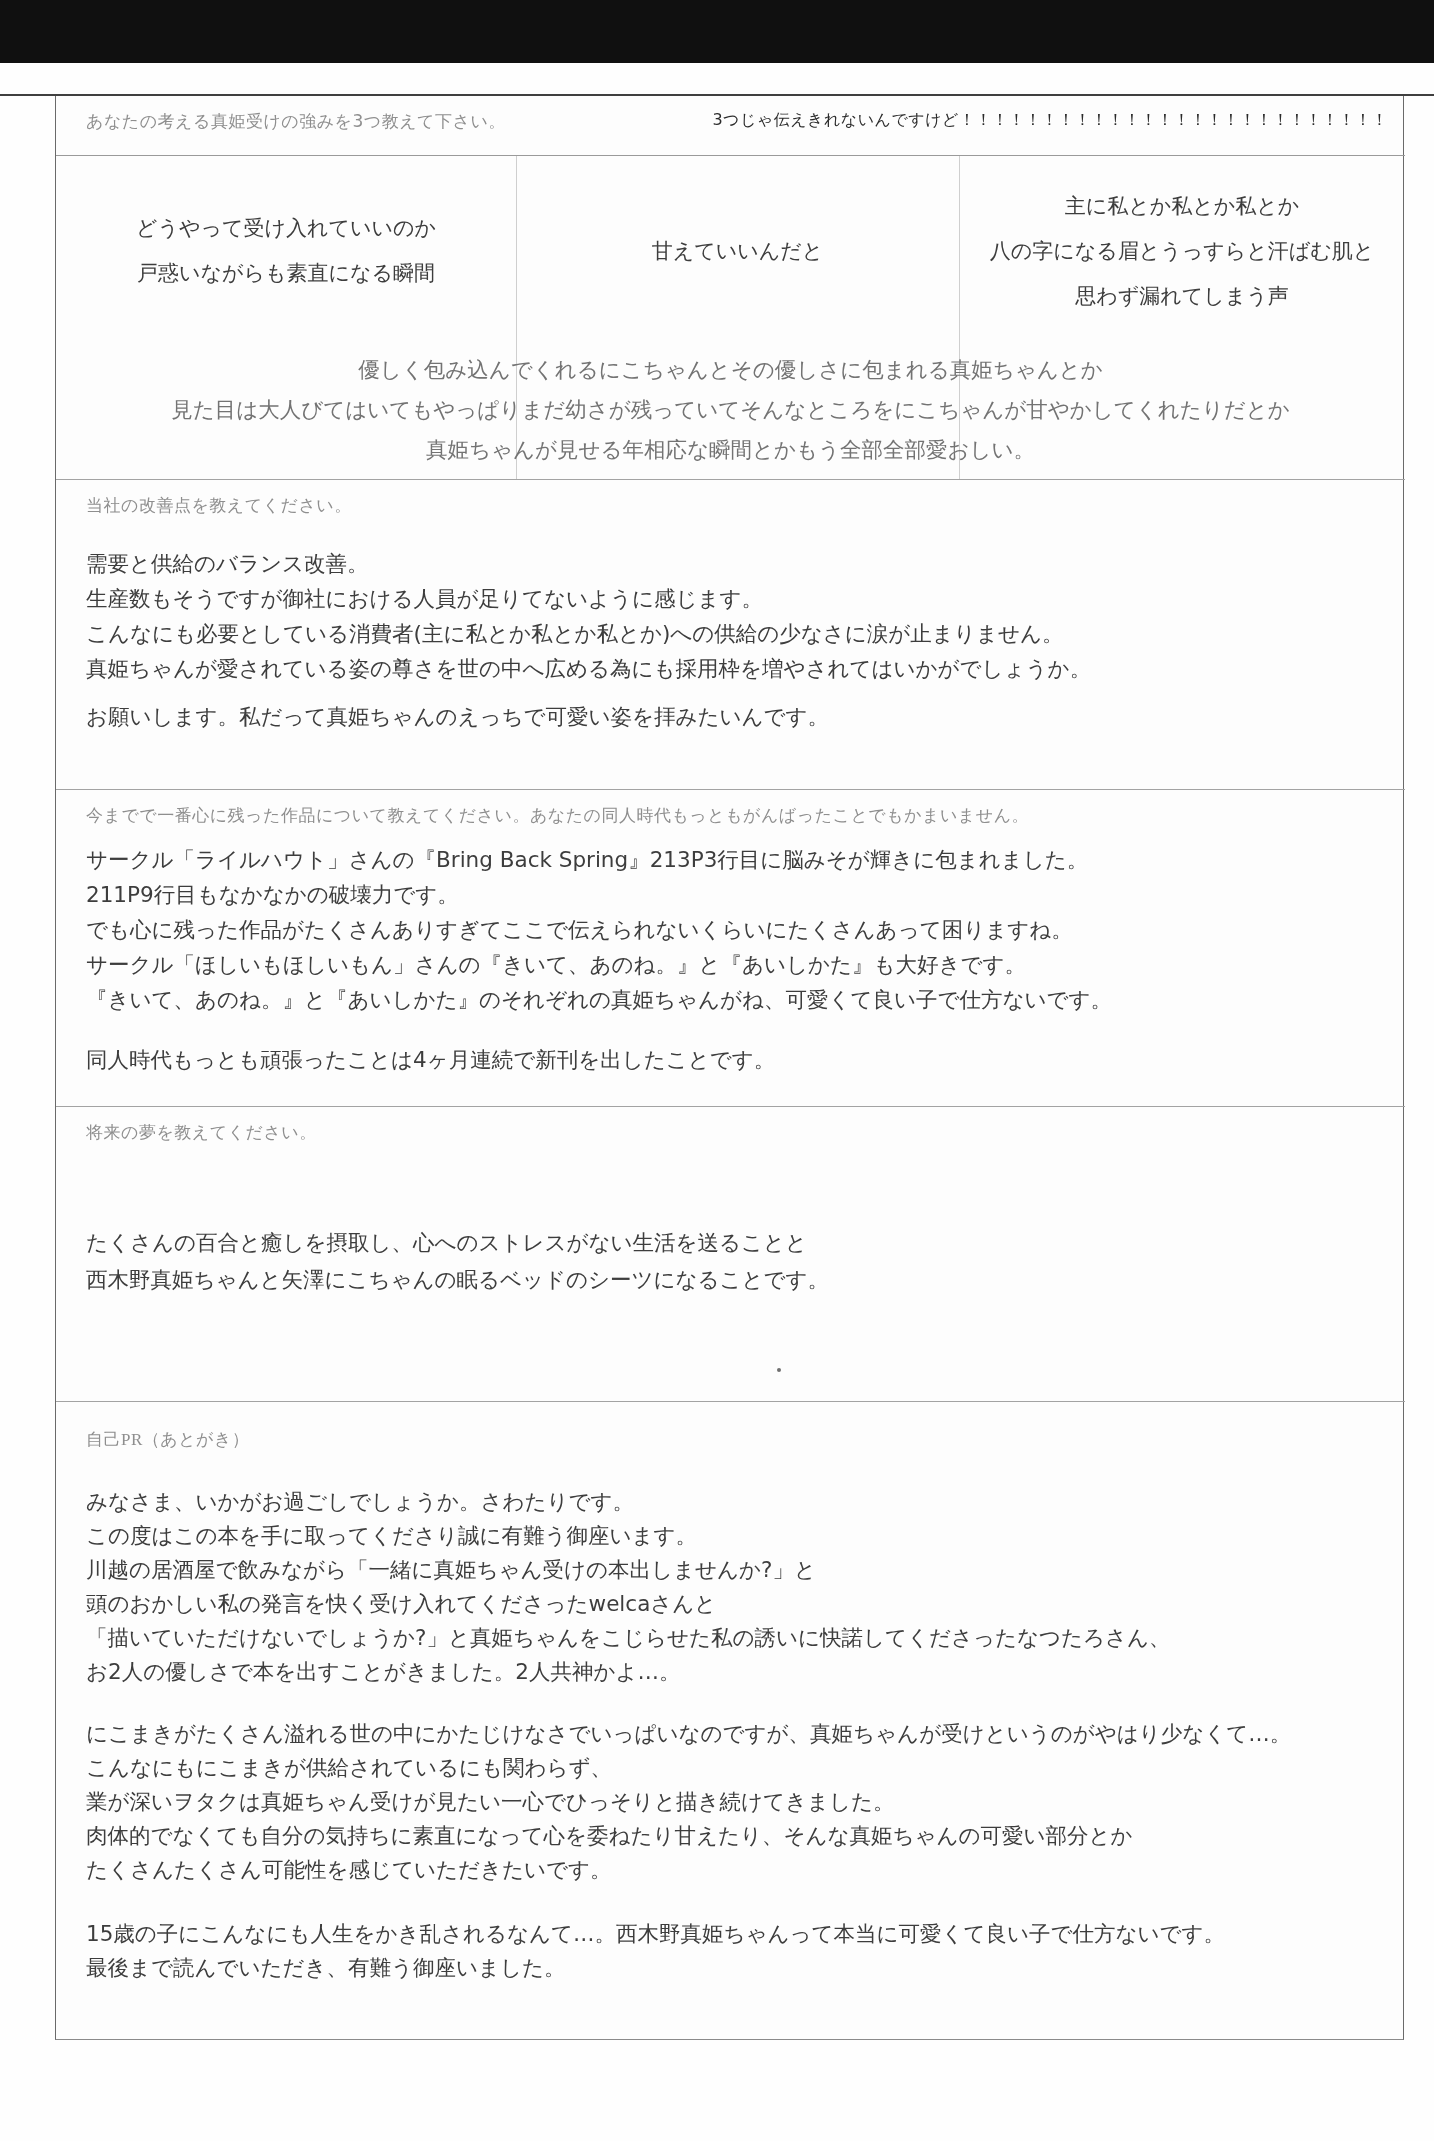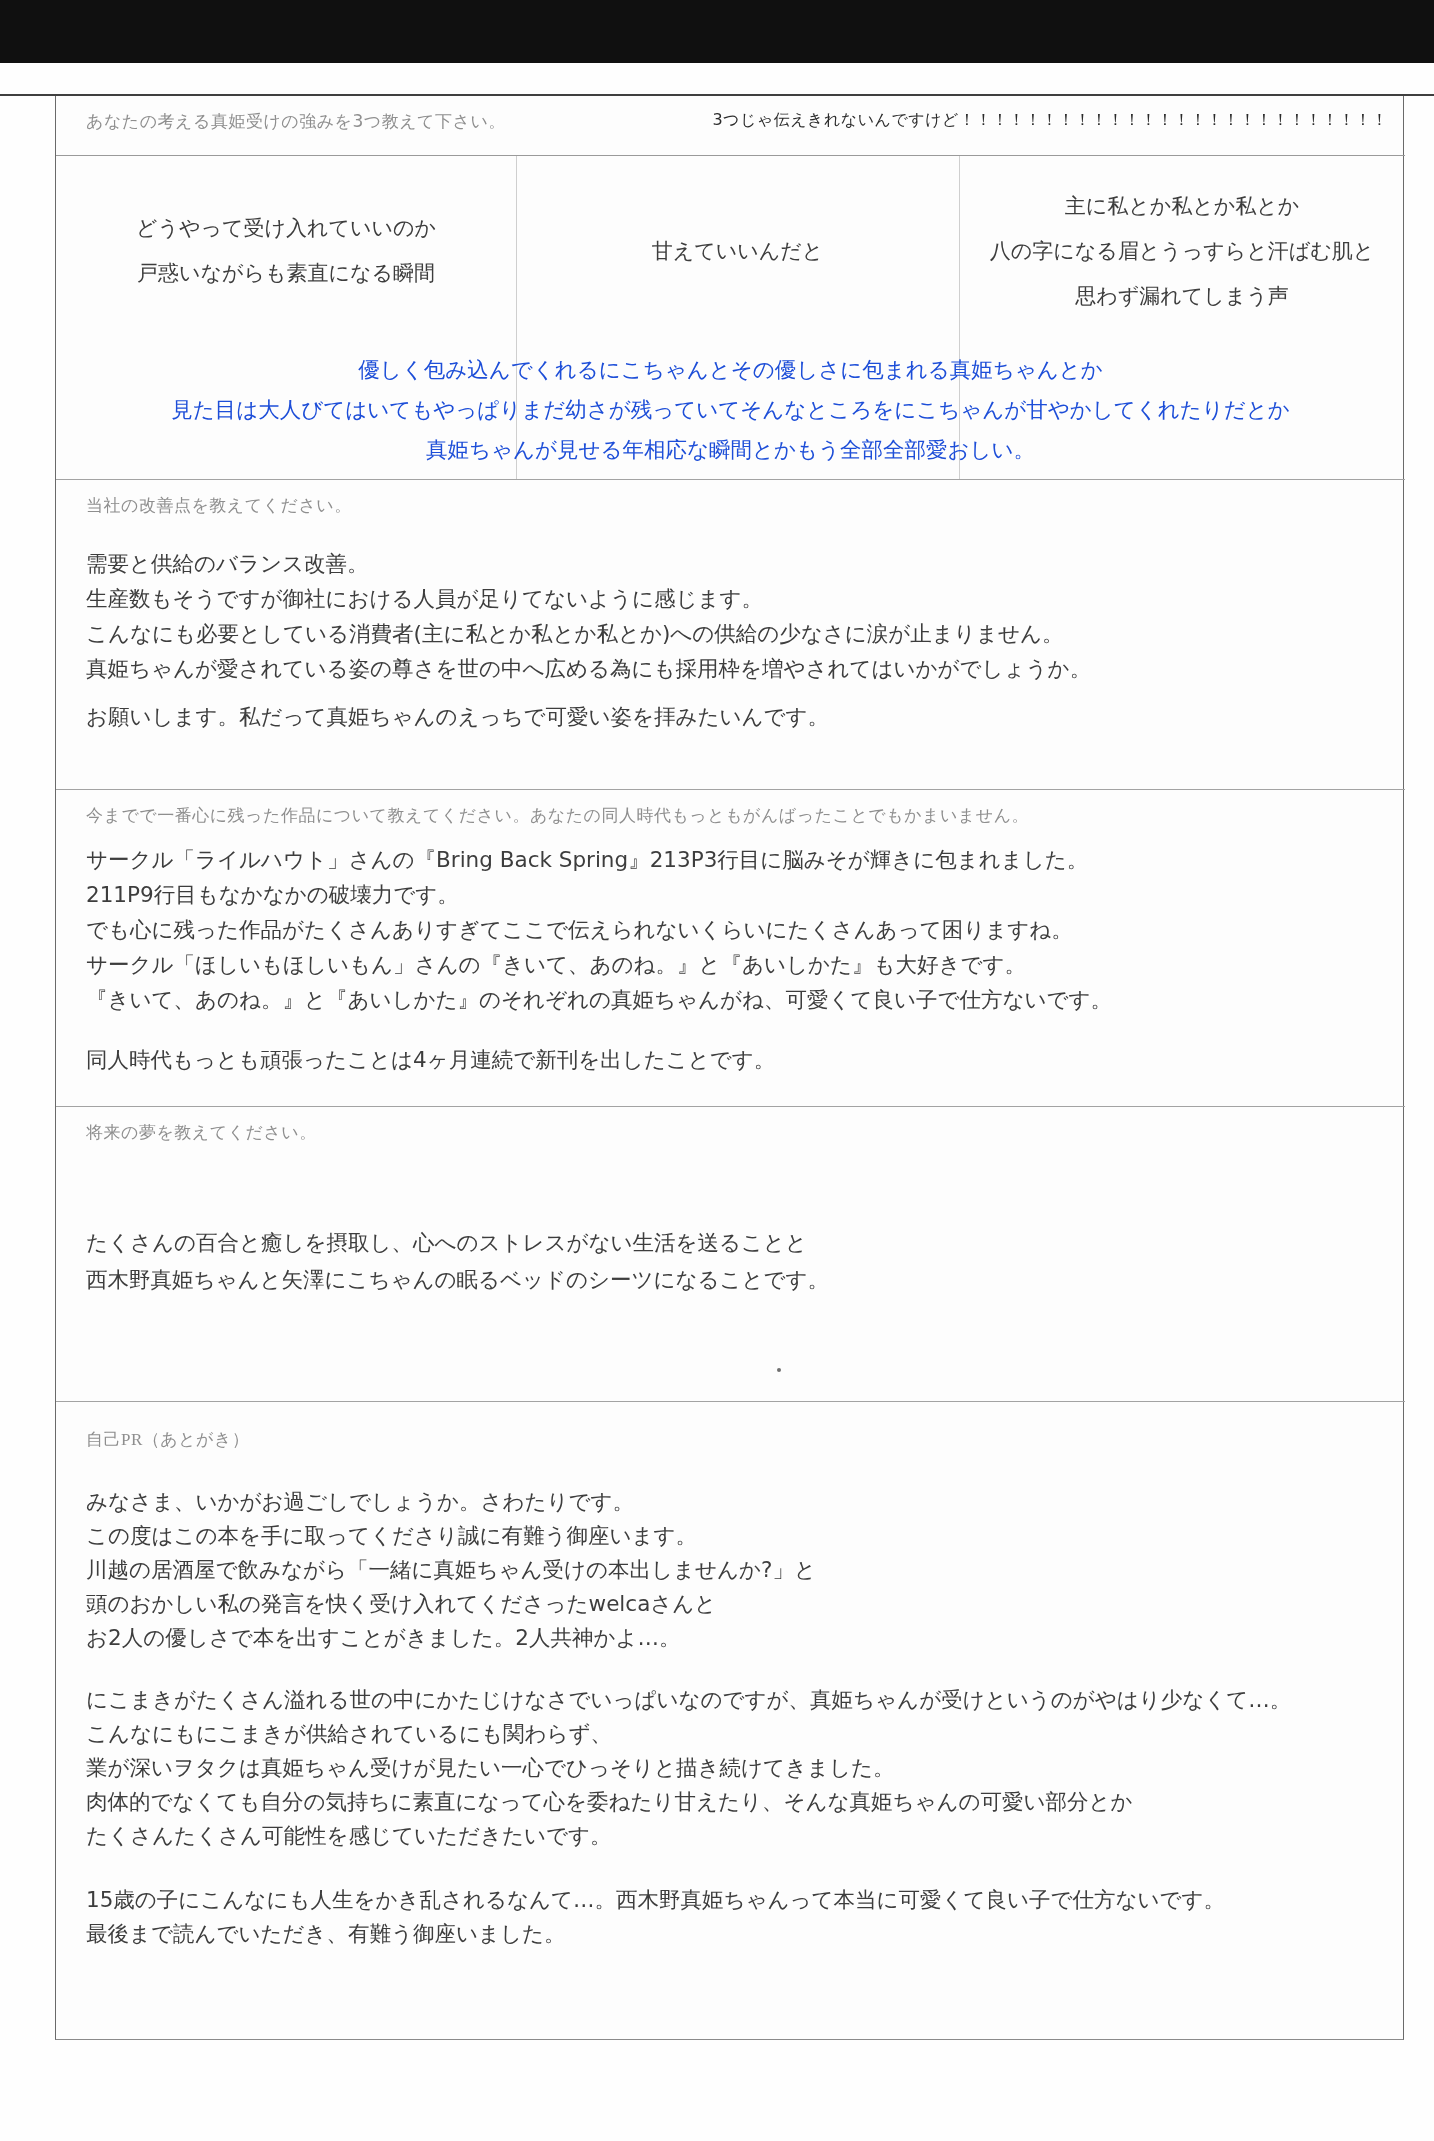--- a/index.html
+++ b/index.html
@@ -45,21 +45,21 @@
   }
   .s1-col .tline { line-height:45px; }
   .s1-col.c1 { width:460px; }
   .s1-col.c2 { width:443px; }
   .s1-col.c3 { width:446px; }
   .v-div { position:absolute; top:60px; height:323px; width:1px; background:rgba(0,0,0,0.18); }
   .v-div.d1 { left:460px; }
   .v-div.d2 { left:903px; }
   .s1-summary {
     position:absolute; left:0; top:250px; width:1349px;
-    text-align:center; font-size:21.5px; color:#1d4ed8; padding-top:4px;
+    text-align:center; font-size:21.5px; color:#737373; padding-top:4px;
   }
   .s1-summary .tline { line-height:40px; }
 
   
   .body-text { position:absolute; left:30px; right:20px; font-size:21.5px; color:#3d3d3d; }
   .body-text .tline { line-height:35px; white-space:nowrap; }
   .s2 .body-text { top:66px; }
   .s2 .para + .para { margin-top:13px; }
   .s3 .body-text { top:52px; }
   .s3 .para + .para { margin-top:25px; }
@@ -150,20 +150,21 @@
   </div>
 
   <div class="section bordered s5">
     <div class="q-label">自己PR（あとがき）</div>
     <div class="body-text">
       <div class="para">
           <div class="tline">みなさま、いかがお過ごしでしょうか。さわたりです。</div>
           <div class="tline">この度はこの本を手に取ってくださり誠に有難う御座います。</div>
           <div class="tline">川越の居酒屋で飲みながら「一緒に真姫ちゃん受けの本出しませんか?」と</div>
           <div class="tline">頭のおかしい私の発言を快く受け入れてくださったwelcaさんと</div>
+          <div class="tline">「描いていただけないでしょうか?」と真姫ちゃんをこじらせた私の誘いに快諾してくださったなつたろさん、</div>
           <div class="tline">お2人の優しさで本を出すことがきました。2人共神かよ…。</div>
         </div>
       <div class="para">
           <div class="tline">にこまきがたくさん溢れる世の中にかたじけなさでいっぱいなのですが、真姫ちゃんが受けというのがやはり少なくて…。</div>
           <div class="tline">こんなにもにこまきが供給されているにも関わらず、</div>
           <div class="tline">業が深いヲタクは真姫ちゃん受けが見たい一心でひっそりと描き続けてきました。</div>
           <div class="tline">肉体的でなくても自分の気持ちに素直になって心を委ねたり甘えたり、そんな真姫ちゃんの可愛い部分とか</div>
           <div class="tline">たくさんたくさん可能性を感じていただきたいです。</div>
         </div>
       <div class="para last">

